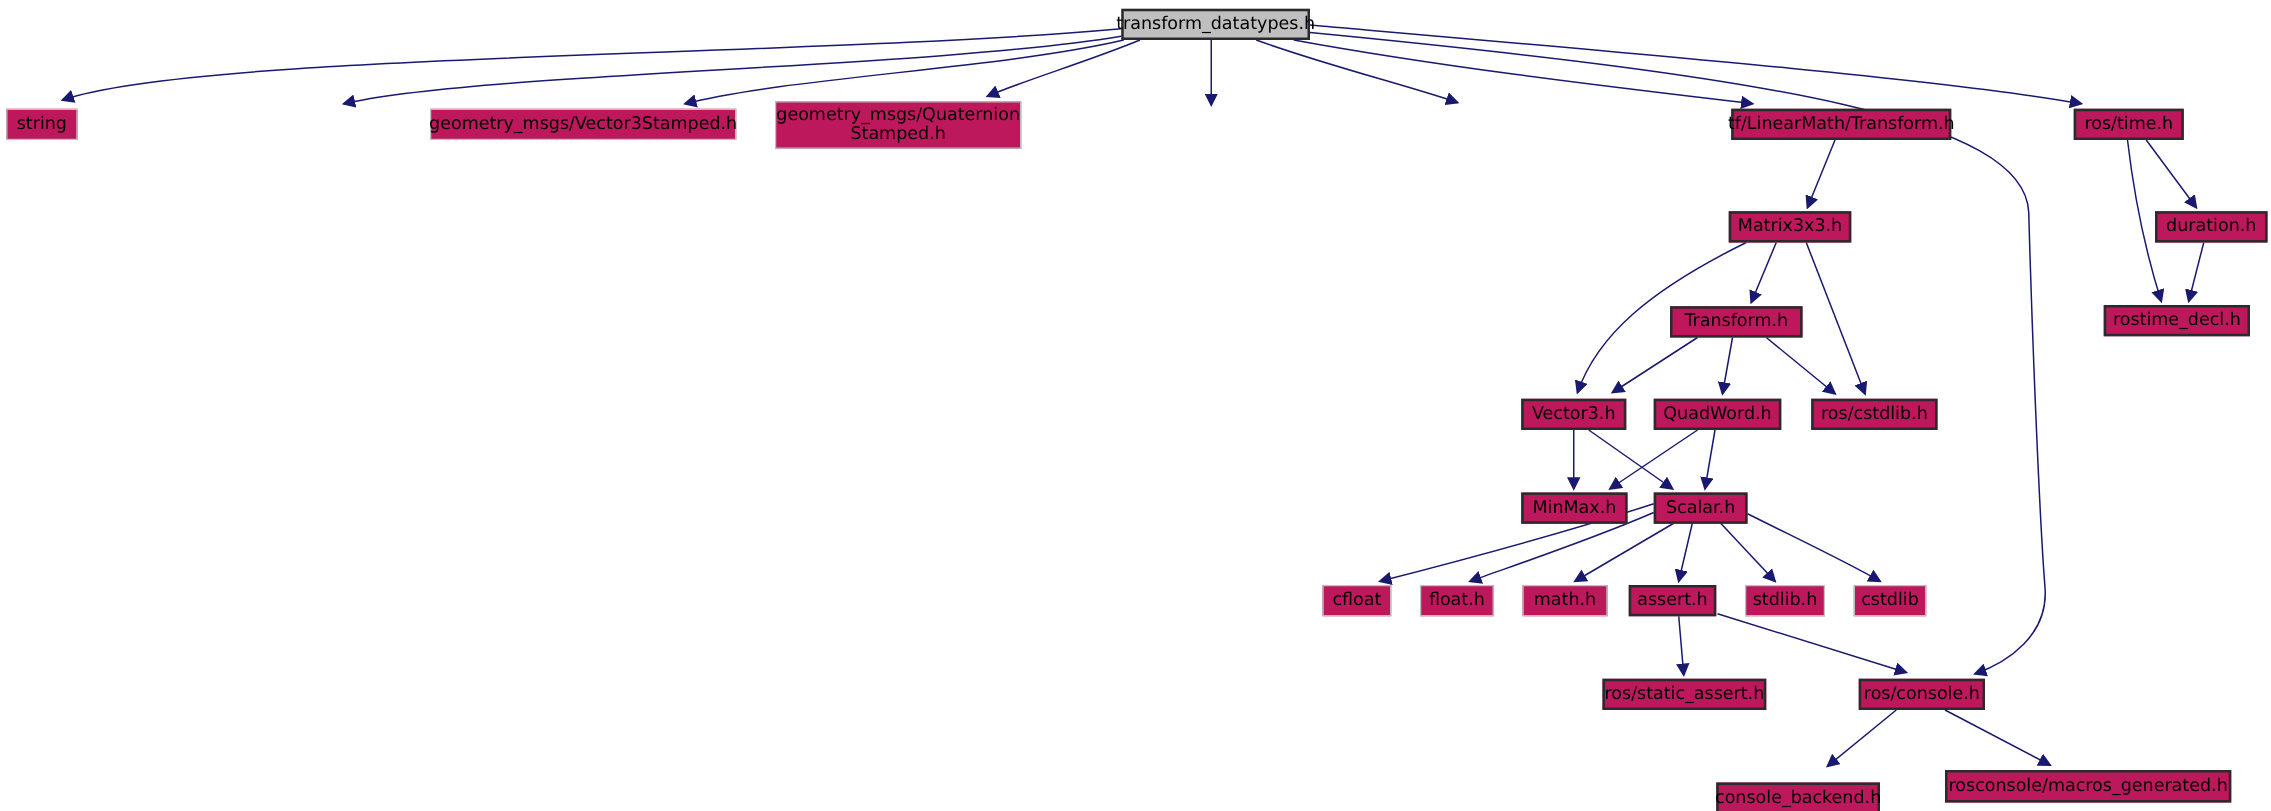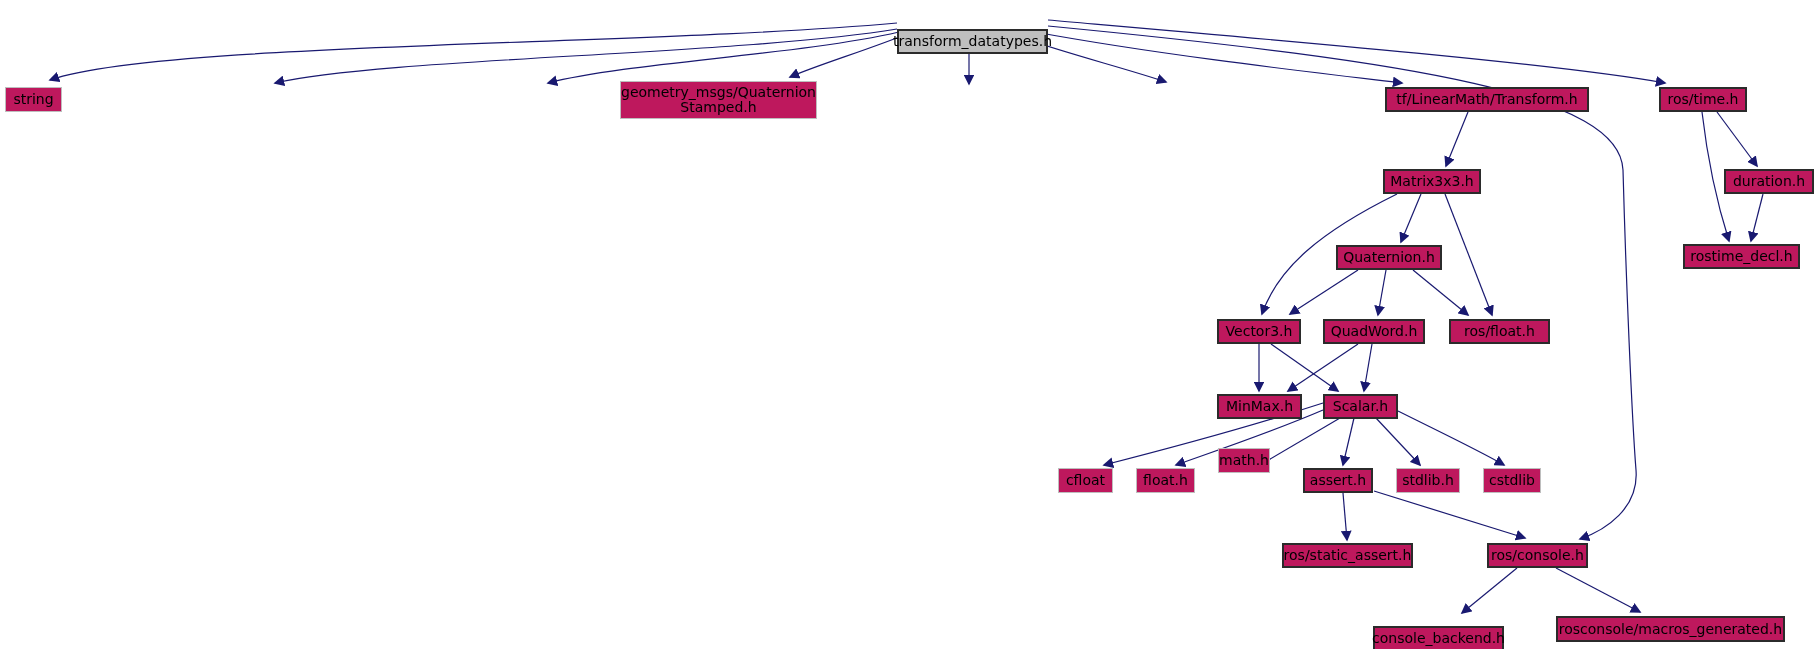--- a/index.html
+++ b/index.html
@@ -19,21 +19,21 @@
   .edge{fill:none;stroke:var(--edge-color);stroke-width:1.2px;}
   #arrow path{fill:var(--edge-color);}
   .node{
     position:absolute;box-sizing:border-box;height:25px;
     background:#be185d;border:1px solid var(--plain-border);
     color:var(--text);font-size:14px;line-height:15px;
     display:flex;align-items:center;justify-content:center;text-align:center;
     white-space:nowrap;
   }
   .node.linked{border:2px solid var(--linked-border);}
-  .node.root{background:var(--root-fill);border:2px solid var(--linked-border);margin-top:22px;}
+  .node.root{background:var(--root-fill);border:2px solid var(--linked-border);}
   .node.wrap{white-space:pre-line;}
 </style>
 </head>
 <body>
 
 <div id="stage">
 
   <svg id="edges" width="1817" height="649" viewBox="0 0 1817 649">
     <defs>
       <marker id="arrow" viewBox="0 0 10 10" refX="8.5" refY="5" markerWidth="9" markerHeight="9" orient="auto">
@@ -71,41 +71,42 @@
       <path d="M1517,568 L1462,613" class="edge" marker-end="url(#arrow)"></path>
       <path d="M1556,568 L1640,612" class="edge" marker-end="url(#arrow)"></path>
       <path d="M1717,112 L1757,166" class="edge" marker-end="url(#arrow)"></path>
       <path d="M1702,112 C1707,155 1716,200 1729,241" class="edge" marker-end="url(#arrow)"></path>
       <path d="M1763,194 L1751,241" class="edge" marker-end="url(#arrow)"></path>
     </svg>
 
   <div class="node root" style="left:897px;top:7px;width:151px">transform_datatypes.h</div>
 
   <div class="node" style="left:5px;top:87px;width:57px">string</div>
+  <div class="node" style="left:344px;top:87px;width:245px">geometry_msgs/Vector3Stamped.h</div>
   <div class="node wrap" style="left:620px;top:81px;width:197px;height:38px">geometry_msgs/Quaternion
 Stamped.h</div>
-  <div class="node linked" style="left:1385px;top:87px;width:204px">tf/LinearMath/Transform.h</div>
+  <div class="node linked" style="left:1385px;top:87px;width:176px">tf/LinearMath/Transform.h</div>
   <div class="node linked" style="left:1659px;top:87px;width:88px">ros/time.h</div>
 
   <div class="node linked" style="left:1383px;top:169px;width:98px">Matrix3x3.h</div>
   <div class="node linked" style="left:1724px;top:169px;width:90px">duration.h</div>
 
-  <div class="node linked" style="left:1336px;top:245px;width:106px">Quaternion.h</div>
+  <div class="node linked" style="left:1336px;top:245px;width:106px">Transform.h</div>
   <div class="node linked" style="left:1683px;top:244px;width:117px">rostime_decl.h</div>
 
   <div class="node linked" style="left:1217px;top:319px;width:84px">Vector3.h</div>
   <div class="node linked" style="left:1323px;top:319px;width:102px">QuadWord.h</div>
-  <div class="node linked" style="left:1449px;top:319px;width:101px">ros/float.h</div>
+  <div class="node linked" style="left:1449px;top:319px;width:101px">ros/cstdlib.h</div>
 
   <div class="node linked" style="left:1217px;top:394px;width:85px">MinMax.h</div>
   <div class="node linked" style="left:1323px;top:394px;width:75px">Scalar.h</div>
 
   <div class="node" style="left:1058px;top:468px;width:55px">cfloat</div>
   <div class="node" style="left:1136px;top:468px;width:59px">float.h</div>
-  <div class="node" style="left:1218px;top:448px;width:52px">math.h</div>
+  <div class="node" style="left:1218px;top:468px;width:68px">math.h</div>
   <div class="node linked" style="left:1303px;top:468px;width:70px">assert.h</div>
   <div class="node" style="left:1396px;top:468px;width:64px">stdlib.h</div>
   <div class="node" style="left:1483px;top:468px;width:58px">cstdlib</div>
 
   <div class="node linked" style="left:1282px;top:543px;width:131px">ros/static_assert.h</div>
   <div class="node linked" style="left:1487px;top:543px;width:101px">ros/console.h</div>
 
   <div class="node linked" style="left:1373px;top:626px;width:131px">console_backend.h</div>
   <div class="node linked" style="left:1556px;top:616px;width:229px;height:26px">rosconsole/macros_generated.h</div>
 

